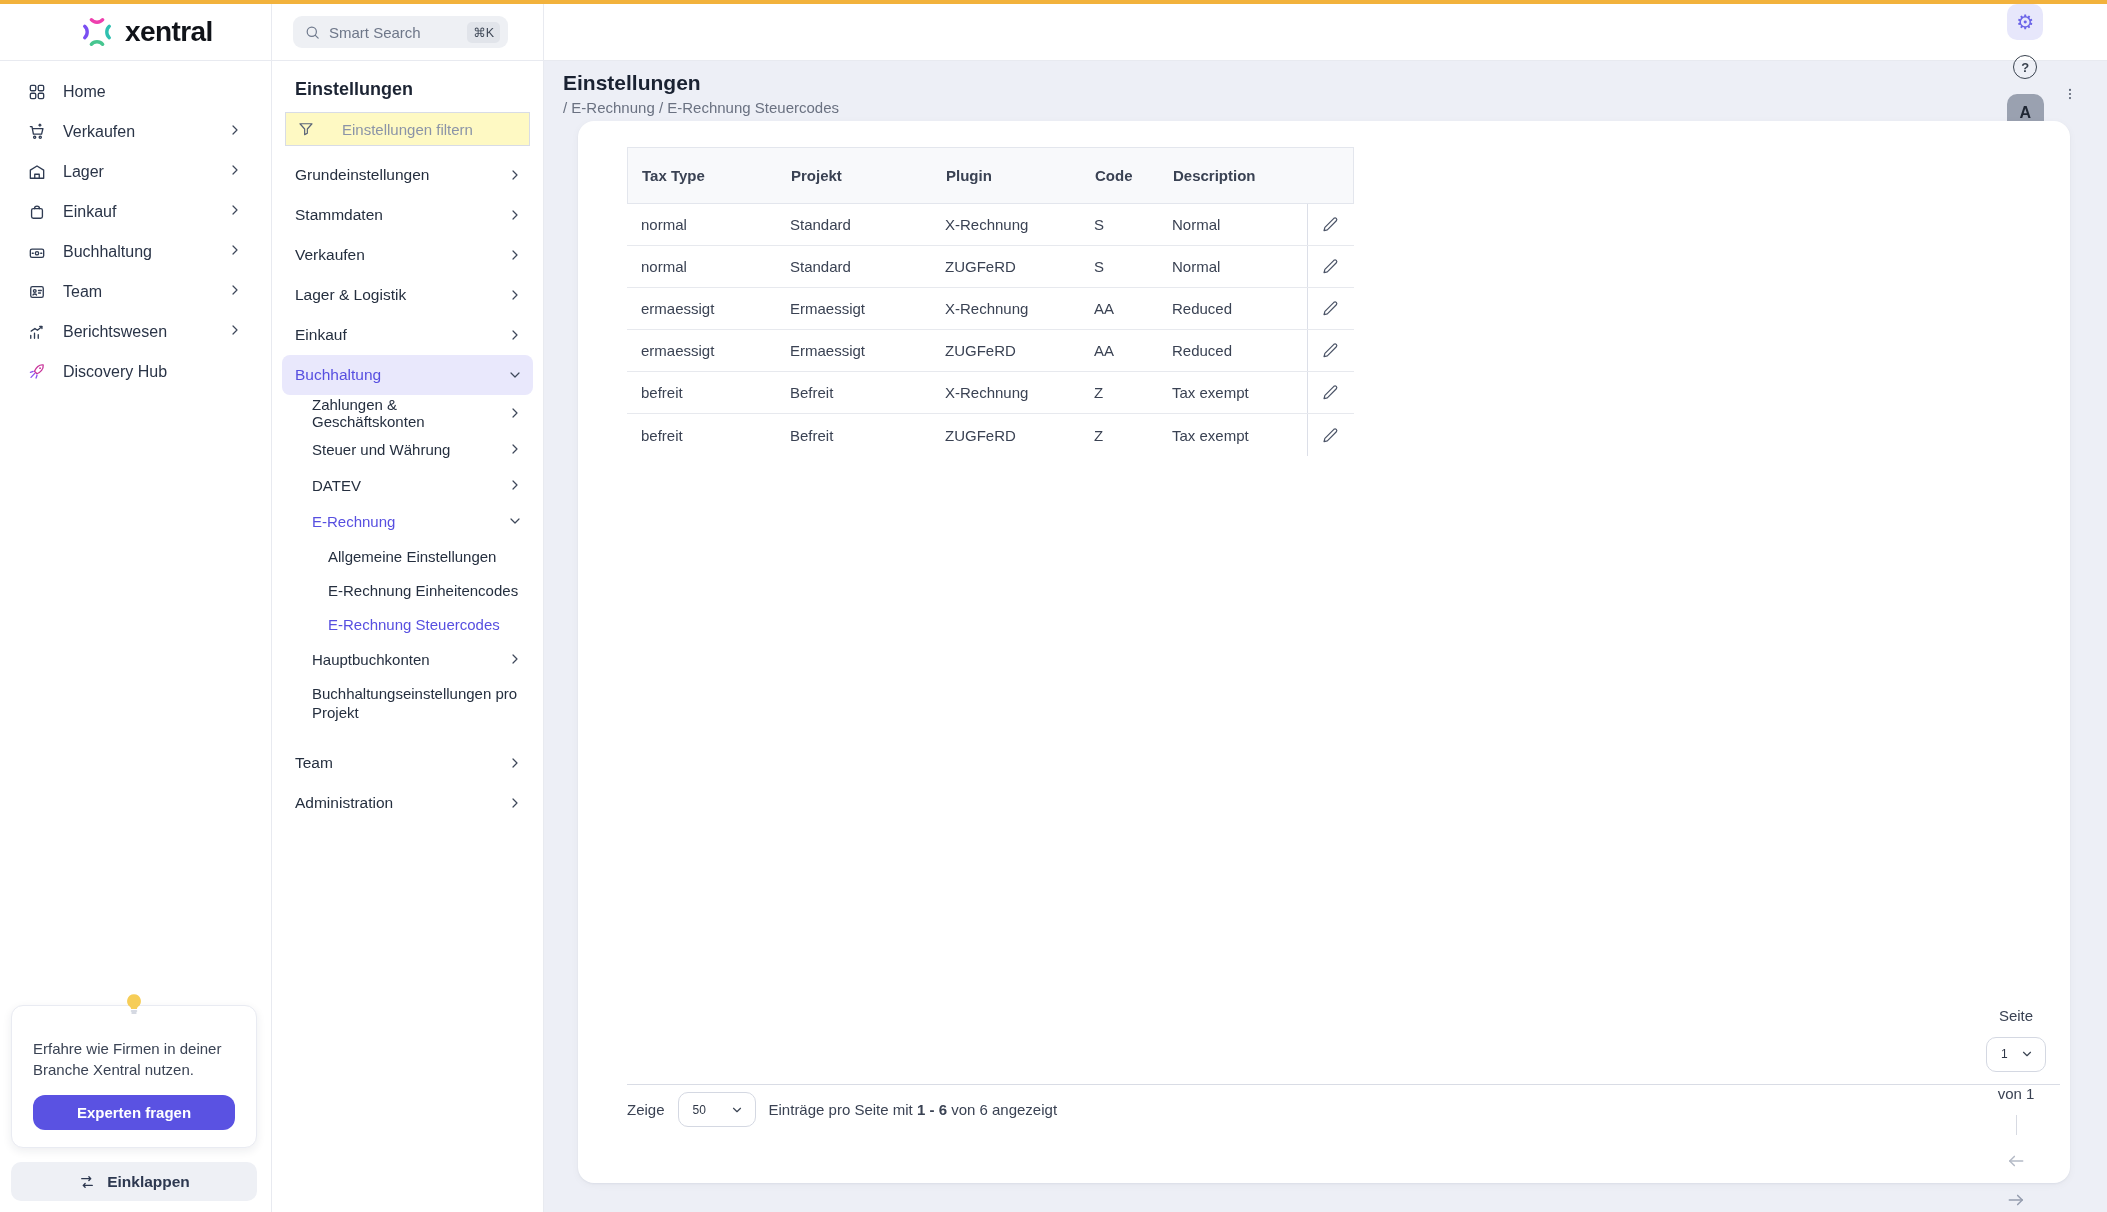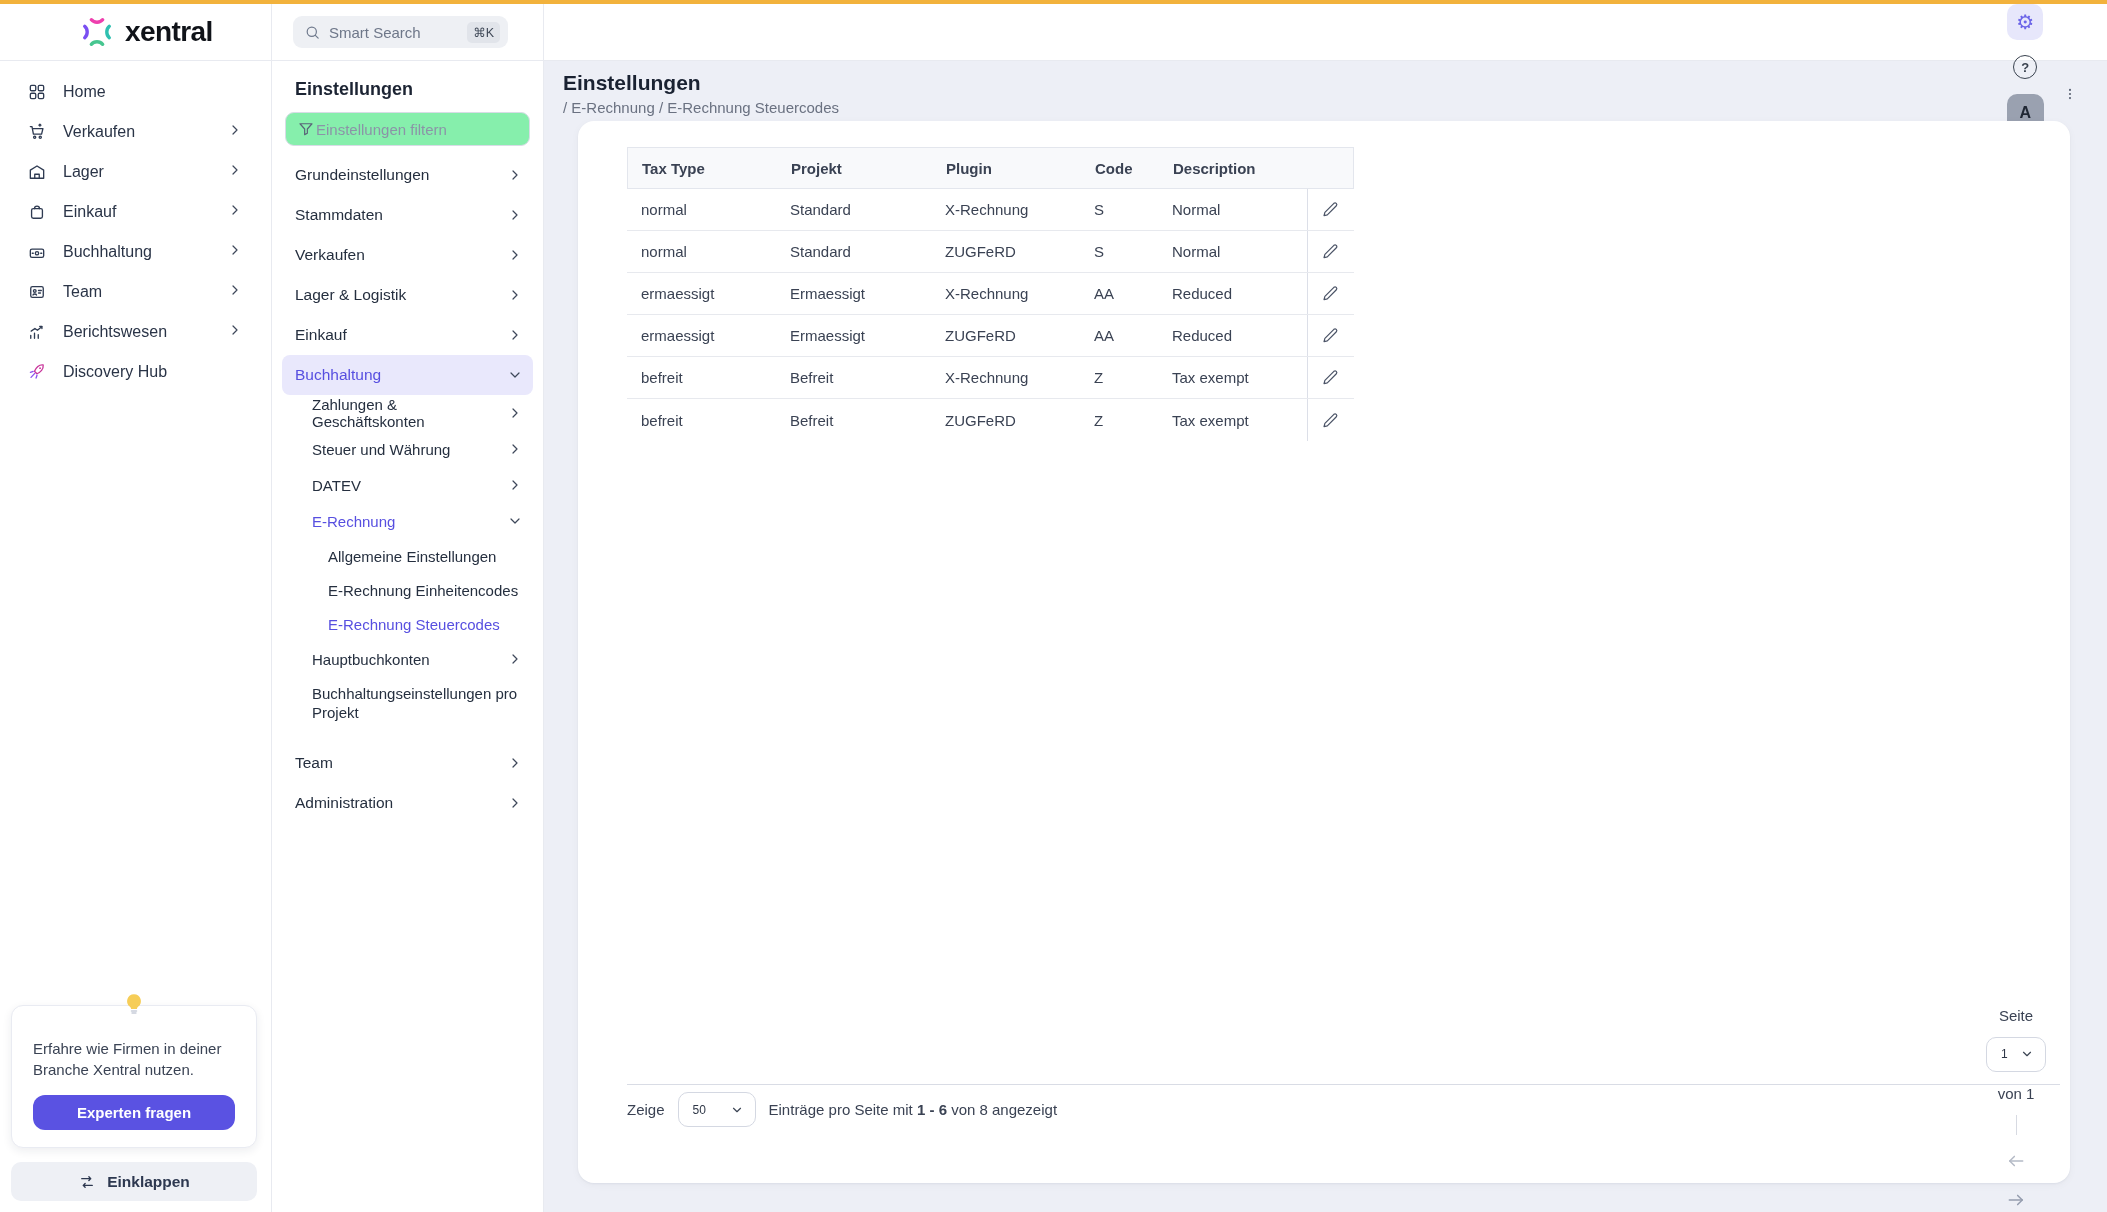--- a/index.html
+++ b/index.html
@@ -48,22 +48,22 @@
   .tip-bulb { position:absolute; top:-15px; left:50%; transform:translateX(-50%); }
   .tip-text { font-size:15px; line-height:21px; color:#3a4354; }
   .tip-btn { margin-top:15px; width:100%; height:35px; background:#5a52e2; color:#fff; border:none; border-radius:12px;
     font-family:"Liberation Sans",sans-serif; font-size:15px; font-weight:700; cursor:pointer; }
   .collapse-btn { position:absolute; left:11px; width:246px; bottom:11px; height:39px; background:#eef0f5;
     border:none; border-radius:10px; display:flex; align-items:center; justify-content:center; gap:11px;
     font-family:"Liberation Sans",sans-serif; font-size:15.5px; font-weight:700; color:#2d3850; cursor:pointer; }
 
   
   .sn-title { padding:18px 0 0 23px; font-size:18px; font-weight:700; color:#1c2433; }
-  .filter-box { margin:12px 13px 0; height:34px; border:1px solid #d8dce6; border-radius:9px;
-    display:flex; align-items:center; gap:1px; padding:0 10px 0 11px; background:#86efac; }
+  .filter-box { margin:12px 13px 0; height:34px; border:1px solid #d8dce6; border-radius:0;
+    display:flex; align-items:center; gap:27px; padding:0 10px 0 11px; background:#fef9c3; }
   .filter-box input { border:none; outline:none; flex:1; min-width:0; background:transparent;
     font-family:"Liberation Sans",sans-serif; font-size:15px; color:#3a4354; }
   .filter-box input::placeholder { color:#8b94a7; opacity:1; }
   .sn-list { margin-top:9px; }
   .sn-item { display:flex; align-items:center; justify-content:space-between; height:40px;
     padding:0 20px 0 23px; font-size:15.5px; color:#252f3f; cursor:pointer; }
   .sn-item.lvl2 { height:36px; padding-left:40px; font-size:15px; }
   .sn-item.lvl3 { height:34px; padding-left:56px; font-size:15px; }
   .sn-item.two-line { height:auto; padding-top:7px; padding-bottom:7px; line-height:19px; }
   .sn-item.sel { background:#e9e8fc; border-radius:8px; margin:0 10px; padding-left:13px; padding-right:10px;
@@ -79,21 +79,21 @@
   .breadcrumb { margin-top:4px; font-size:15px; color:#6a7181; }
   .kebab-btn { position:absolute; right:24px; top:20px; width:26px; height:26px; display:flex; align-items:center;
     justify-content:center; cursor:pointer; }
 
   .card { position:absolute; left:34px; top:60px; width:1492px; height:1062px; background:#fff; border-radius:16px;
     box-shadow:0 1px 2px rgba(20,30,60,.05), 0 2px 8px rgba(20,30,60,.04); }
 
   
   .tbl { position:absolute; left:49px; top:26px; width:727px; }
   .tbl-row { display:grid; grid-template-columns:149px 155px 149px 78px 149px 46px; align-items:stretch; }
-  .tbl-head { background:#f8f9fb; border:1px solid #e3e6ed; height:42px; }
+  .tbl-head { background:#f8f9fb; border:1px solid #e3e6ed; height:57px; }
   .tbl-head .cell { font-weight:700; color:#3a4253; }
   .cell { display:flex; align-items:center; padding-left:14px; font-size:15px; color:#3a4253; }
   .body-row { height:42px; border-bottom:1px solid #e7e9ee; }
   .body-row.last { border-bottom:none; }
   .edit-cell { border-left:1px solid #dcdfe8; display:flex; align-items:center; justify-content:center; padding:0; }
   .edit-btn { width:28px; height:28px; border:none; background:transparent; display:flex; align-items:center;
     justify-content:center; cursor:pointer; }
 
   
   .tbl-footer { position:absolute; left:49px; right:10px; top:963px; height:50px; border-top:1px solid #d9dce5;
@@ -536,21 +536,21 @@
               <span>50</span>
               <span style="display:flex;">
                   <svg width="14" height="14" viewBox="0 0 24 24">
                     <path d="M6 9l6 6 6-6" fill="none" stroke="#3c4554" stroke-width="2" stroke-linecap="round" stroke-linejoin="round"></path>
                   </svg>
                 </span>
             </div>
             <span class="info-text">
               <span>Einträge pro Seite mit</span>
               <b>1 - 6</b>
-              <span>von 8 angezeigt</span>
+              <span>von 6 angezeigt</span>
             </span>
           </div>
           <div class="pg-right">
             <span>Seite</span>
             <div class="select-box small">
               <span>1</span>
               <span style="display:flex;">
                   <svg width="14" height="14" viewBox="0 0 24 24">
                     <path d="M6 9l6 6 6-6" fill="none" stroke="#3c4554" stroke-width="2" stroke-linecap="round" stroke-linejoin="round"></path>
                   </svg>

